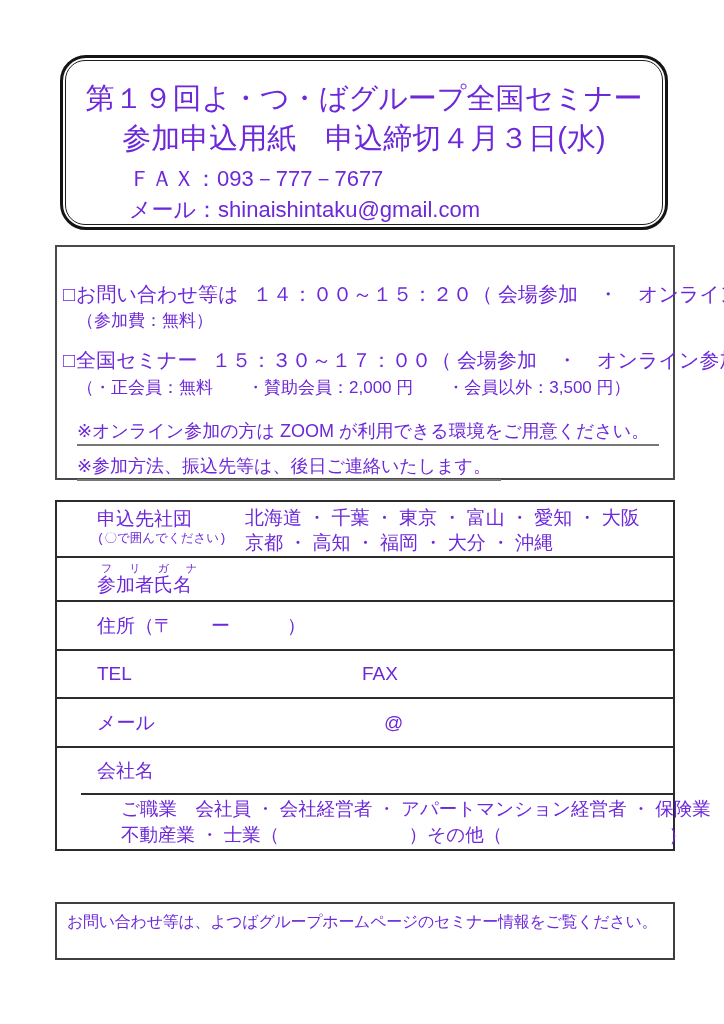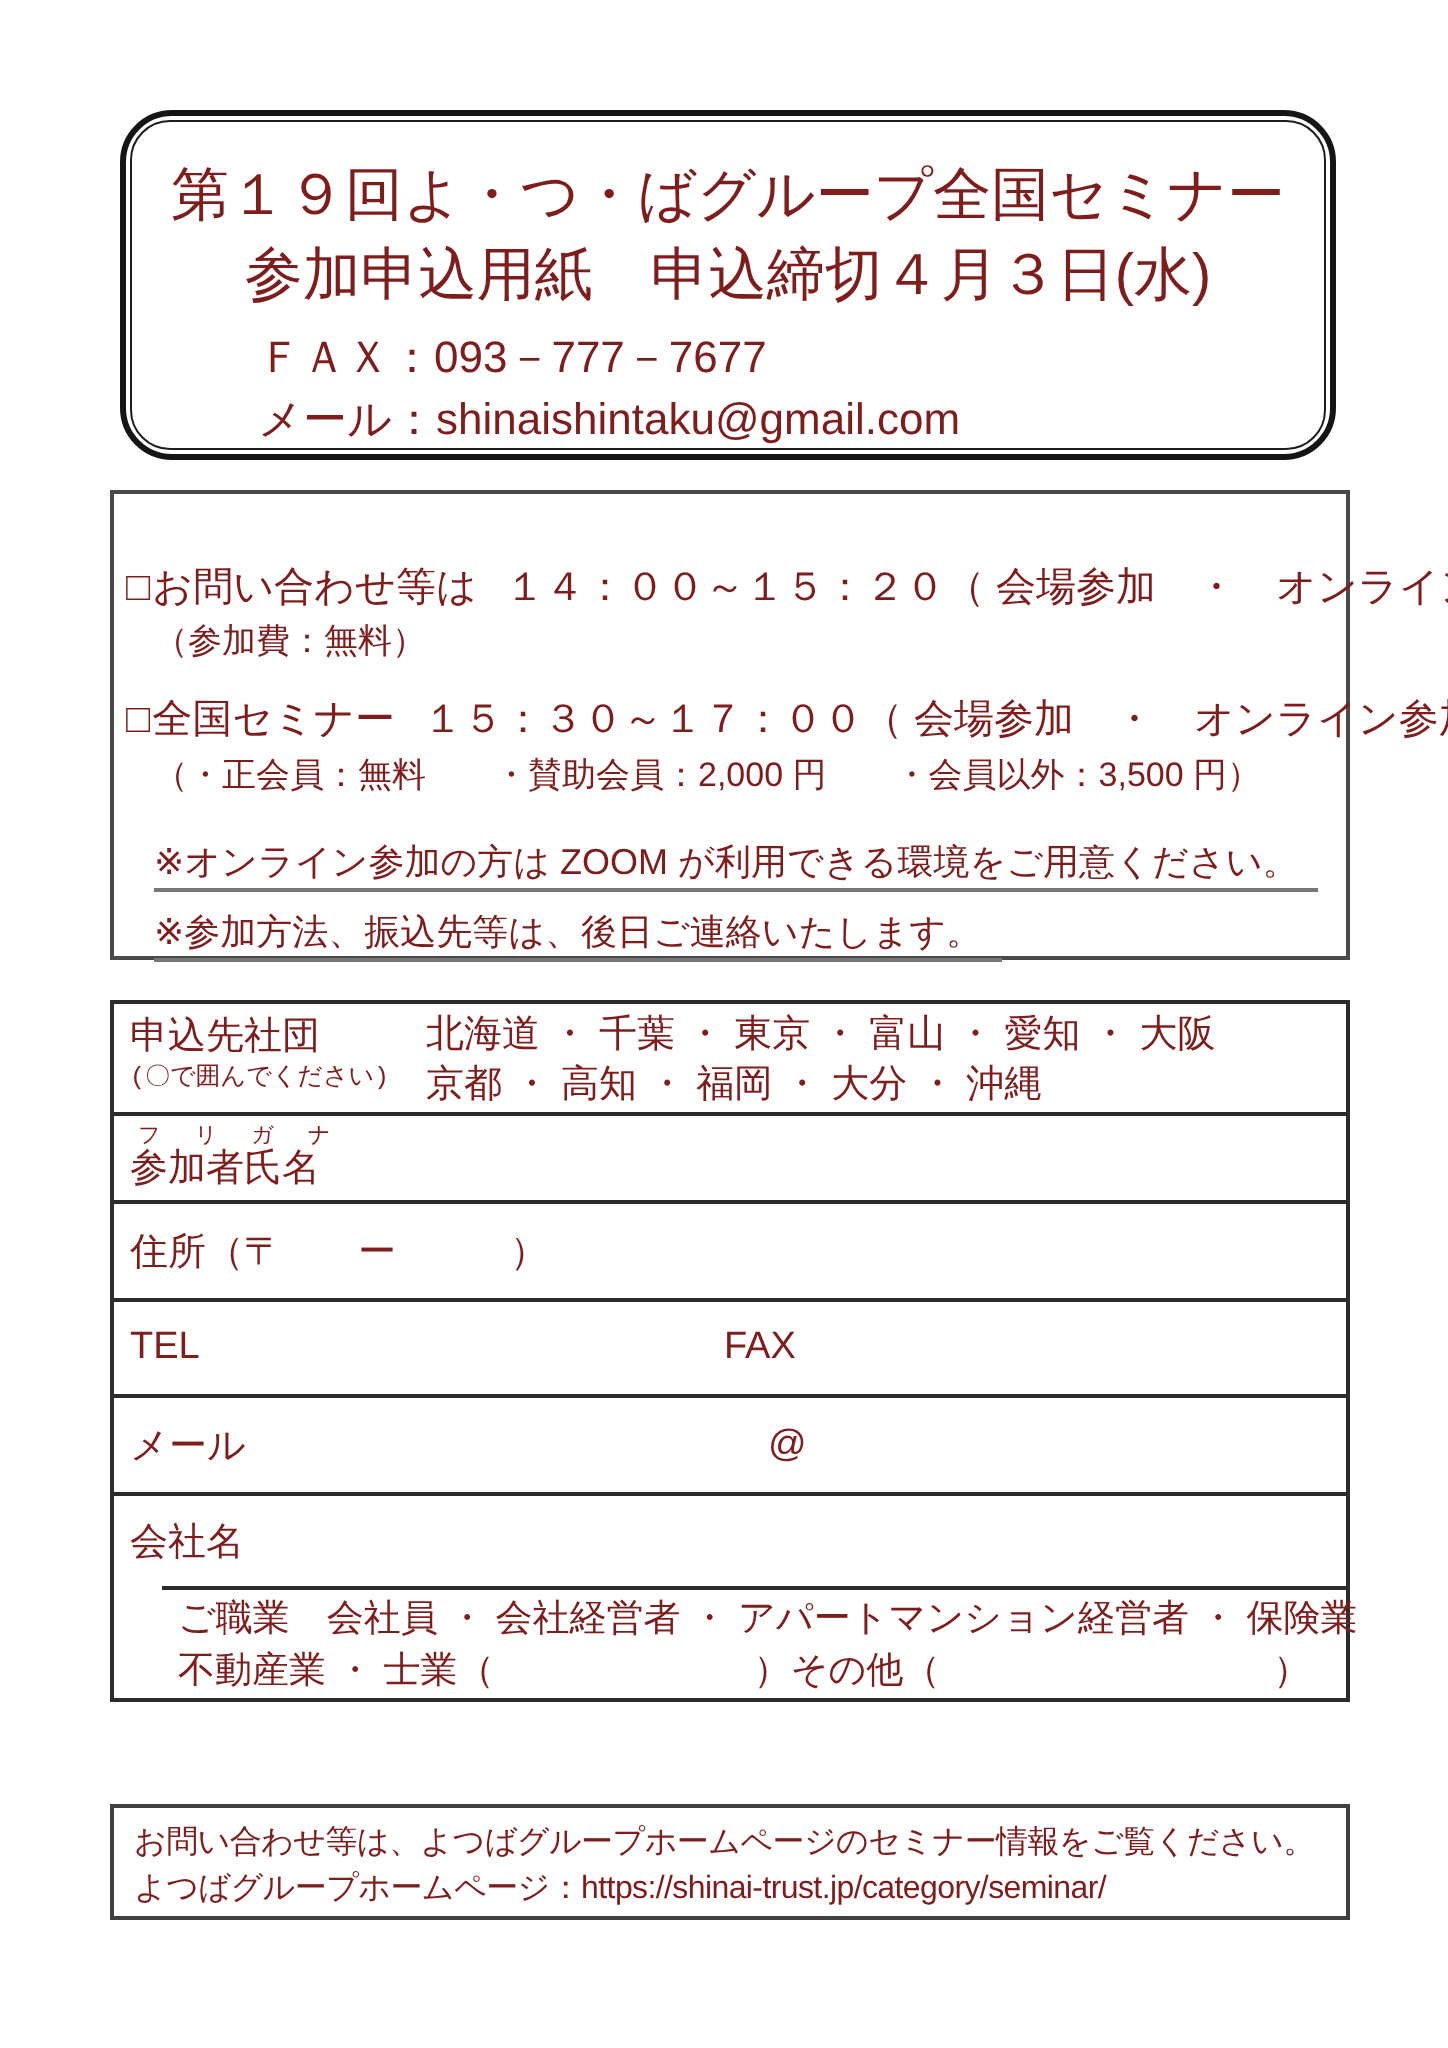--- a/index.html
+++ b/index.html
@@ -1,21 +1,21 @@
 <!DOCTYPE html>
 <html><head>
 <meta charset="utf-8">
 <style>
   html,body{margin:0;padding:0;background:#e8e8e8;}
   .page{
     position:relative;
     width:724px;height:1024px;
     background:#ffffff;
     font-family:"Liberation Sans","DejaVu Sans",sans-serif;
-    color:#7f1d1d;
+    color:#6d28d9;
     overflow:hidden;
   }
   
   .header-box{
     position:absolute;left:60px;top:55px;width:608px;height:175px;
     box-sizing:border-box;
     border:3px solid #151515;border-radius:26px;
     padding:2px;
   }
   .header-box-inner{
@@ -41,21 +41,21 @@
   .sem-fee.second{margin-top:3px;}
   .sem-notes{margin:18px 0 0 14px;}
   .sem-note{display:table;font-size:18px;line-height:26px;white-space:nowrap;
     border-bottom:2px solid #777777;padding-right:10px;}
   .sem-note + .sem-note{margin-top:7px;}
   
   .form-table{
     position:absolute;left:55px;top:500px;width:620px;
     box-sizing:border-box;border:2px solid #2b2b2b;
   }
-  .frow{box-sizing:border-box;position:relative;display:flex;align-items:center;}
+  .frow{box-sizing:border-box;position:relative;display:flex;align-items:center;padding-left:32px;}
   .frow + .frow{border-top:2px solid #2b2b2b;}
   .frow-apply{height:54px;align-items:flex-start;}
   .frow-name{height:44px;}
   .frow-address{height:49px;gap:12px;}
   .frow-tel{height:48px;}
   .frow-mail{height:49px;}
   .frow-company{height:47px;}
   .frow-occupation{height:56px;margin-left:24px;}
   .flabel{font-size:19px;padding-left:8px;white-space:nowrap;}
   .apply-labels{width:148px;padding:4px 0 0 8px;}
@@ -155,16 +155,15 @@
       <div class="occ-block">
         <div>ご職業　会社員 ・ 会社経営者 ・ アパートマンション経営者 ・ 保険業</div>
         <div>不動産業 ・ 士業（　　　　　　　）その他（　　　　　　　　　）</div>
       </div>
     </div>
 
   </div>
 
   <div class="footer-box">
     <div class="footer-line">お問い合わせ等は、よつばグループホームページのセミナー情報をご覧ください。</div>
-    <div class="footer-line">よつばグループホームページ：https://shinai-trust.jp/category/seminar/</div>
   </div>
 
 </div>
 
 </body></html>

